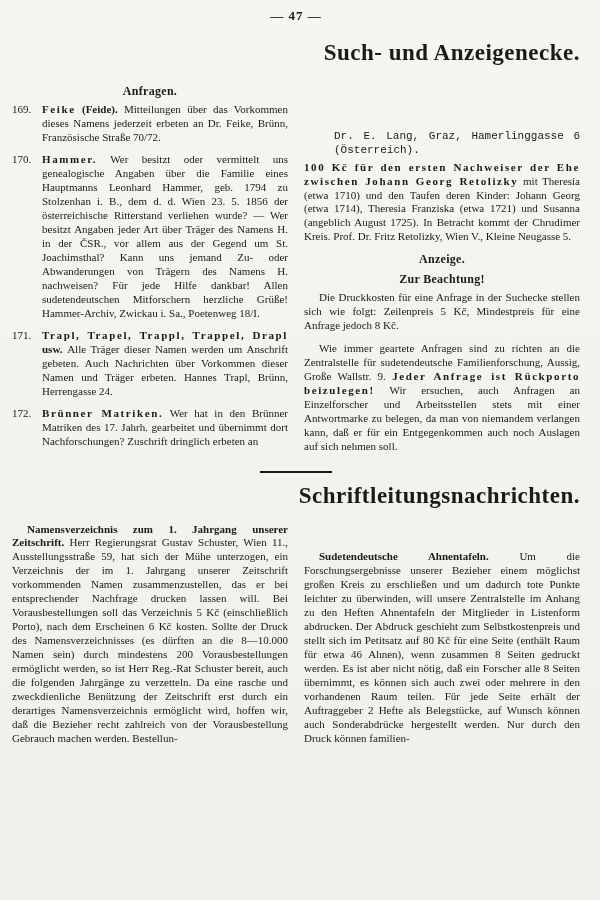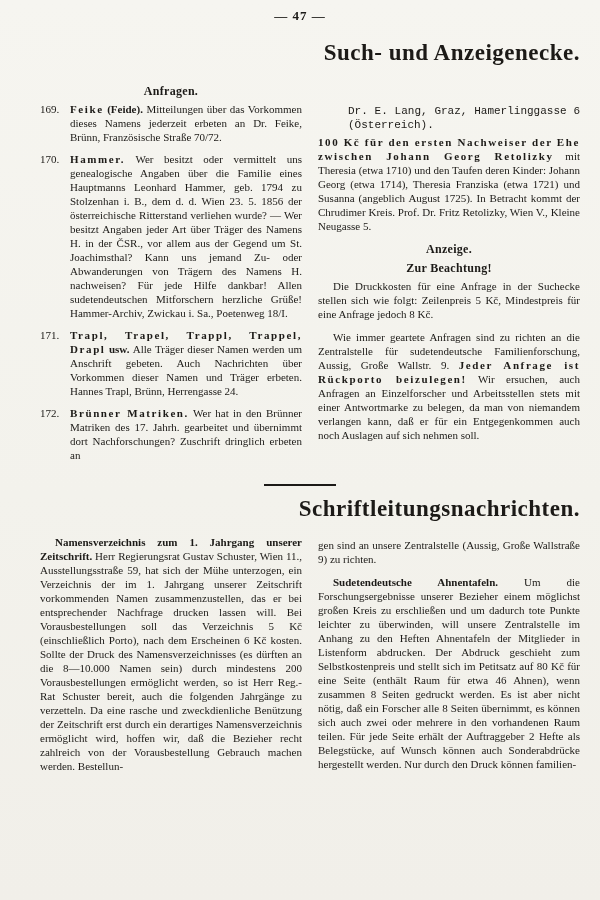--- a/index.html
+++ b/index.html
@@ -6,34 +6,34 @@
   * { box-sizing: border-box; }
   html,body { margin:0; padding:0; }
   body {
     width:600px; height:900px;
     background: var(--paper);
     font-family:"Liberation Serif","DejaVu Serif",serif;
     color: var(--ink);
   }
   .page {
     width:600px; height:900px;
-    padding:8px 20px 0 20px;
+    padding:8px 20px 0 12px;
     overflow:hidden;
     background: linear-gradient(180deg, #f6f5f0 0%, #f3f2ec 55%, #f1efe9 100%);
   }
   .page-number {
     text-align:center; font-weight:bold; font-size:13px;
     letter-spacing:1px; margin:0 0 16px 0;
   }
   .section-title {
     text-align:right; font-weight:bold;
     font-size:23px; letter-spacing:0.5px;
     margin:6px 0 14px 0;
   }
-  .columns { display:flex; gap:16px; align-items:center;margin-left:20px; }
+  .columns { display:flex; gap:16px; align-items:flex-end; }
   .col { flex:1 1 0; min-width:0; font-size:11px; line-height:1.27; text-align:justify; }
   .col-heading {
     text-align:center; font-weight:bold; font-size:12px;
     margin:4px 0 4px 0; letter-spacing:0.3px;
   }
   .item { display:flex; margin:0 0 8px 0; }
   .item-num { flex:0 0 30px; padding-right:2px; }
   .item-body { flex:1 1 auto; min-width:0; }
   .para { margin:0 0 3px 0; }
   .para.indent { text-indent:15px; }
@@ -103,19 +103,18 @@
 
   <h1 class="section-title">Schriftleitungsnachrichten.</h1>
 
   <div class="columns">
 
     <div class="col">
       <p class="para indent"><span class="run-b">Namensverzeichnis zum 1. Jahrgang unserer Zeitschrift.</span><span class="run-n"> Herr Regierungsrat Gustav Schuster, Wien 11., Ausstellungsstraße 59, hat sich der Mühe unterzogen, ein Verzeichnis der im 1. Jahrgang unserer Zeitschrift vorkommenden Namen zusammenzustellen, das er bei entsprechender Nachfrage drucken lassen will. Bei Vorausbestellungen soll das Verzeichnis 5 Kč (einschließlich Porto), nach dem Erscheinen 6 Kč kosten. Sollte der Druck des Namensverzeichnisses (es dürften an die 8—10.000 Namen sein) durch mindestens 200 Vorausbestellungen ermöglicht werden, so ist Herr Reg.-Rat Schuster bereit, auch die folgenden Jahrgänge zu verzetteln. Da eine rasche und zweckdienliche Benützung der Zeitschrift erst durch ein derartiges Namensverzeichnis ermöglicht wird, hoffen wir, daß die Bezieher recht zahlreich von der Vorausbestellung Gebrauch machen werden. Bestellun-</span></p>
     </div>
 
     <div class="col">
-      <p class="para"><span class="run-n">gen sind an unsere Zentralstelle (Aussig, Große Wallstraße 9) zu richten.</span></p>
       <p class="para indent gap-top"><span class="run-b">Sudetendeutsche Ahnentafeln.</span><span class="run-n"> Um die Forschungsergebnisse unserer Bezieher einem möglichst großen Kreis zu erschließen und um dadurch tote Punkte leichter zu überwinden, will unsere Zentralstelle im Anhang zu den Heften Ahnentafeln der Mitglieder in Listenform abdrucken. Der Abdruck geschieht zum Selbstkostenpreis und stellt sich im Petitsatz auf 80 Kč für eine Seite (enthält Raum für etwa 46 Ahnen), wenn zusammen 8 Seiten gedruckt werden. Es ist aber nicht nötig, daß ein Forscher alle 8 Seiten übernimmt, es können sich auch zwei oder mehrere in den vorhandenen Raum teilen. Für jede Seite erhält der Auftraggeber 2 Hefte als Belegstücke, auf Wunsch können auch Sonderabdrücke hergestellt werden. Nur durch den Druck können familien-</span></p>
     </div>
 
   </div>
 
 </div>
 
 </body></html>

